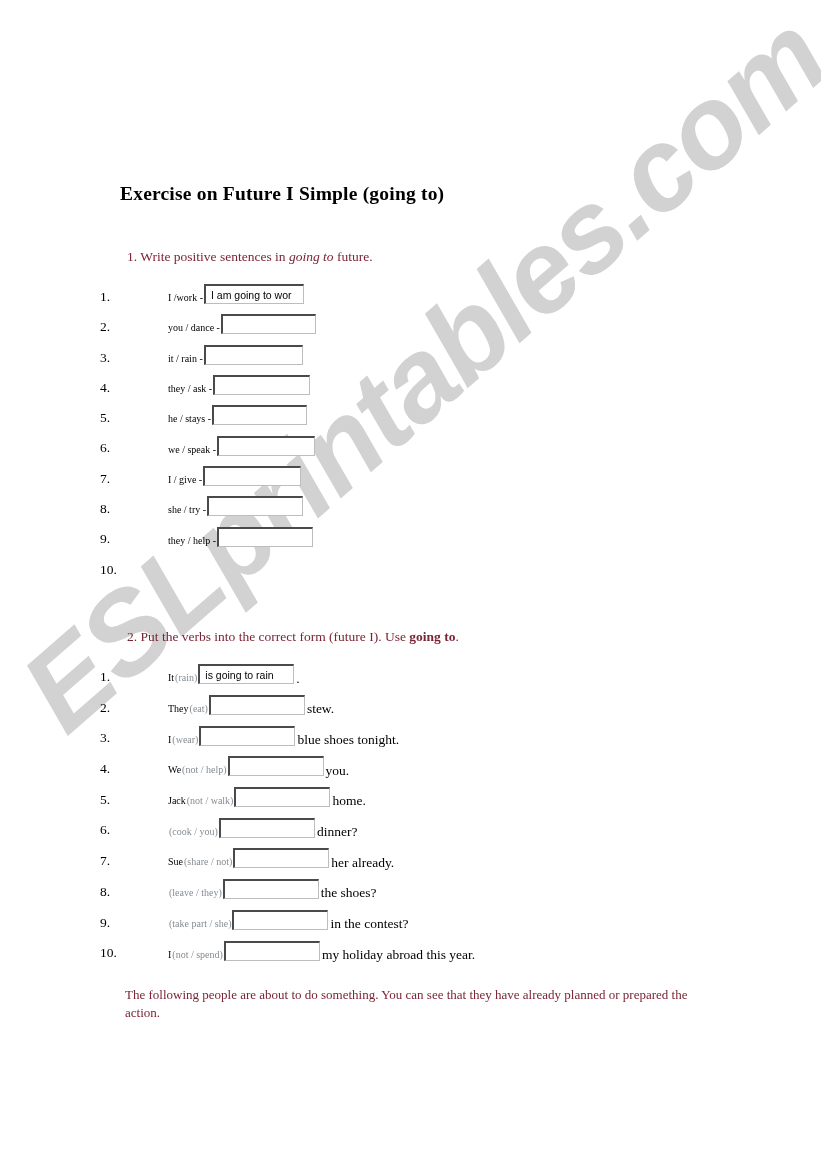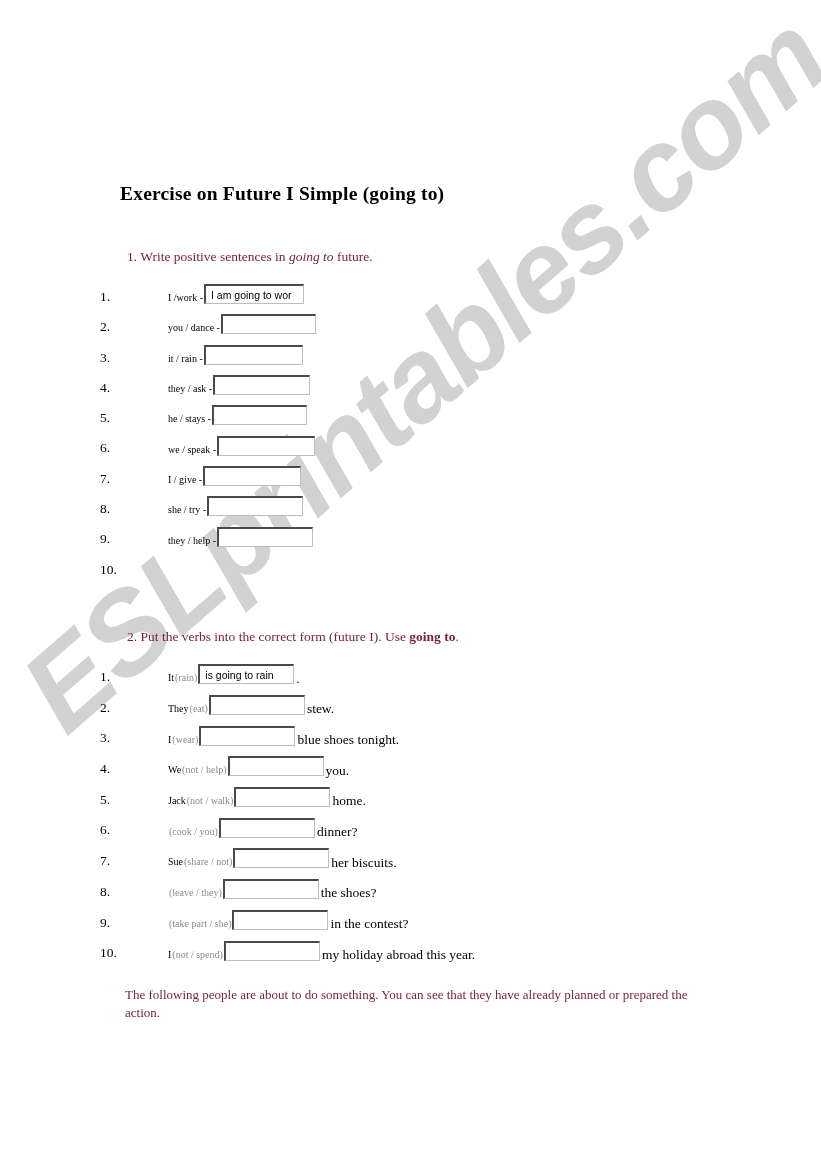--- a/index.html
+++ b/index.html
@@ -338,21 +338,21 @@
           </div>
         </div>
         <div class="row">
           <div class="row-num">7.</div>
           <div class="row-body">
             <span class="row-label">Sue </span>
             <span class="row-label hint">(share / not)</span>
             <span class="answer-box" style="width: 96px;">
               <span class="answer-text"></span>
             </span>
-            <span class="row-tail">her biscuits.</span>
+            <span class="row-tail">her already.</span>
           </div>
         </div>
         <div class="row">
           <div class="row-num">8.</div>
           <div class="row-body">
             <span class="row-label"></span>
             <span class="row-label hint">(leave / they)</span>
             <span class="answer-box" style="width: 96px;">
               <span class="answer-text"></span>
             </span>

